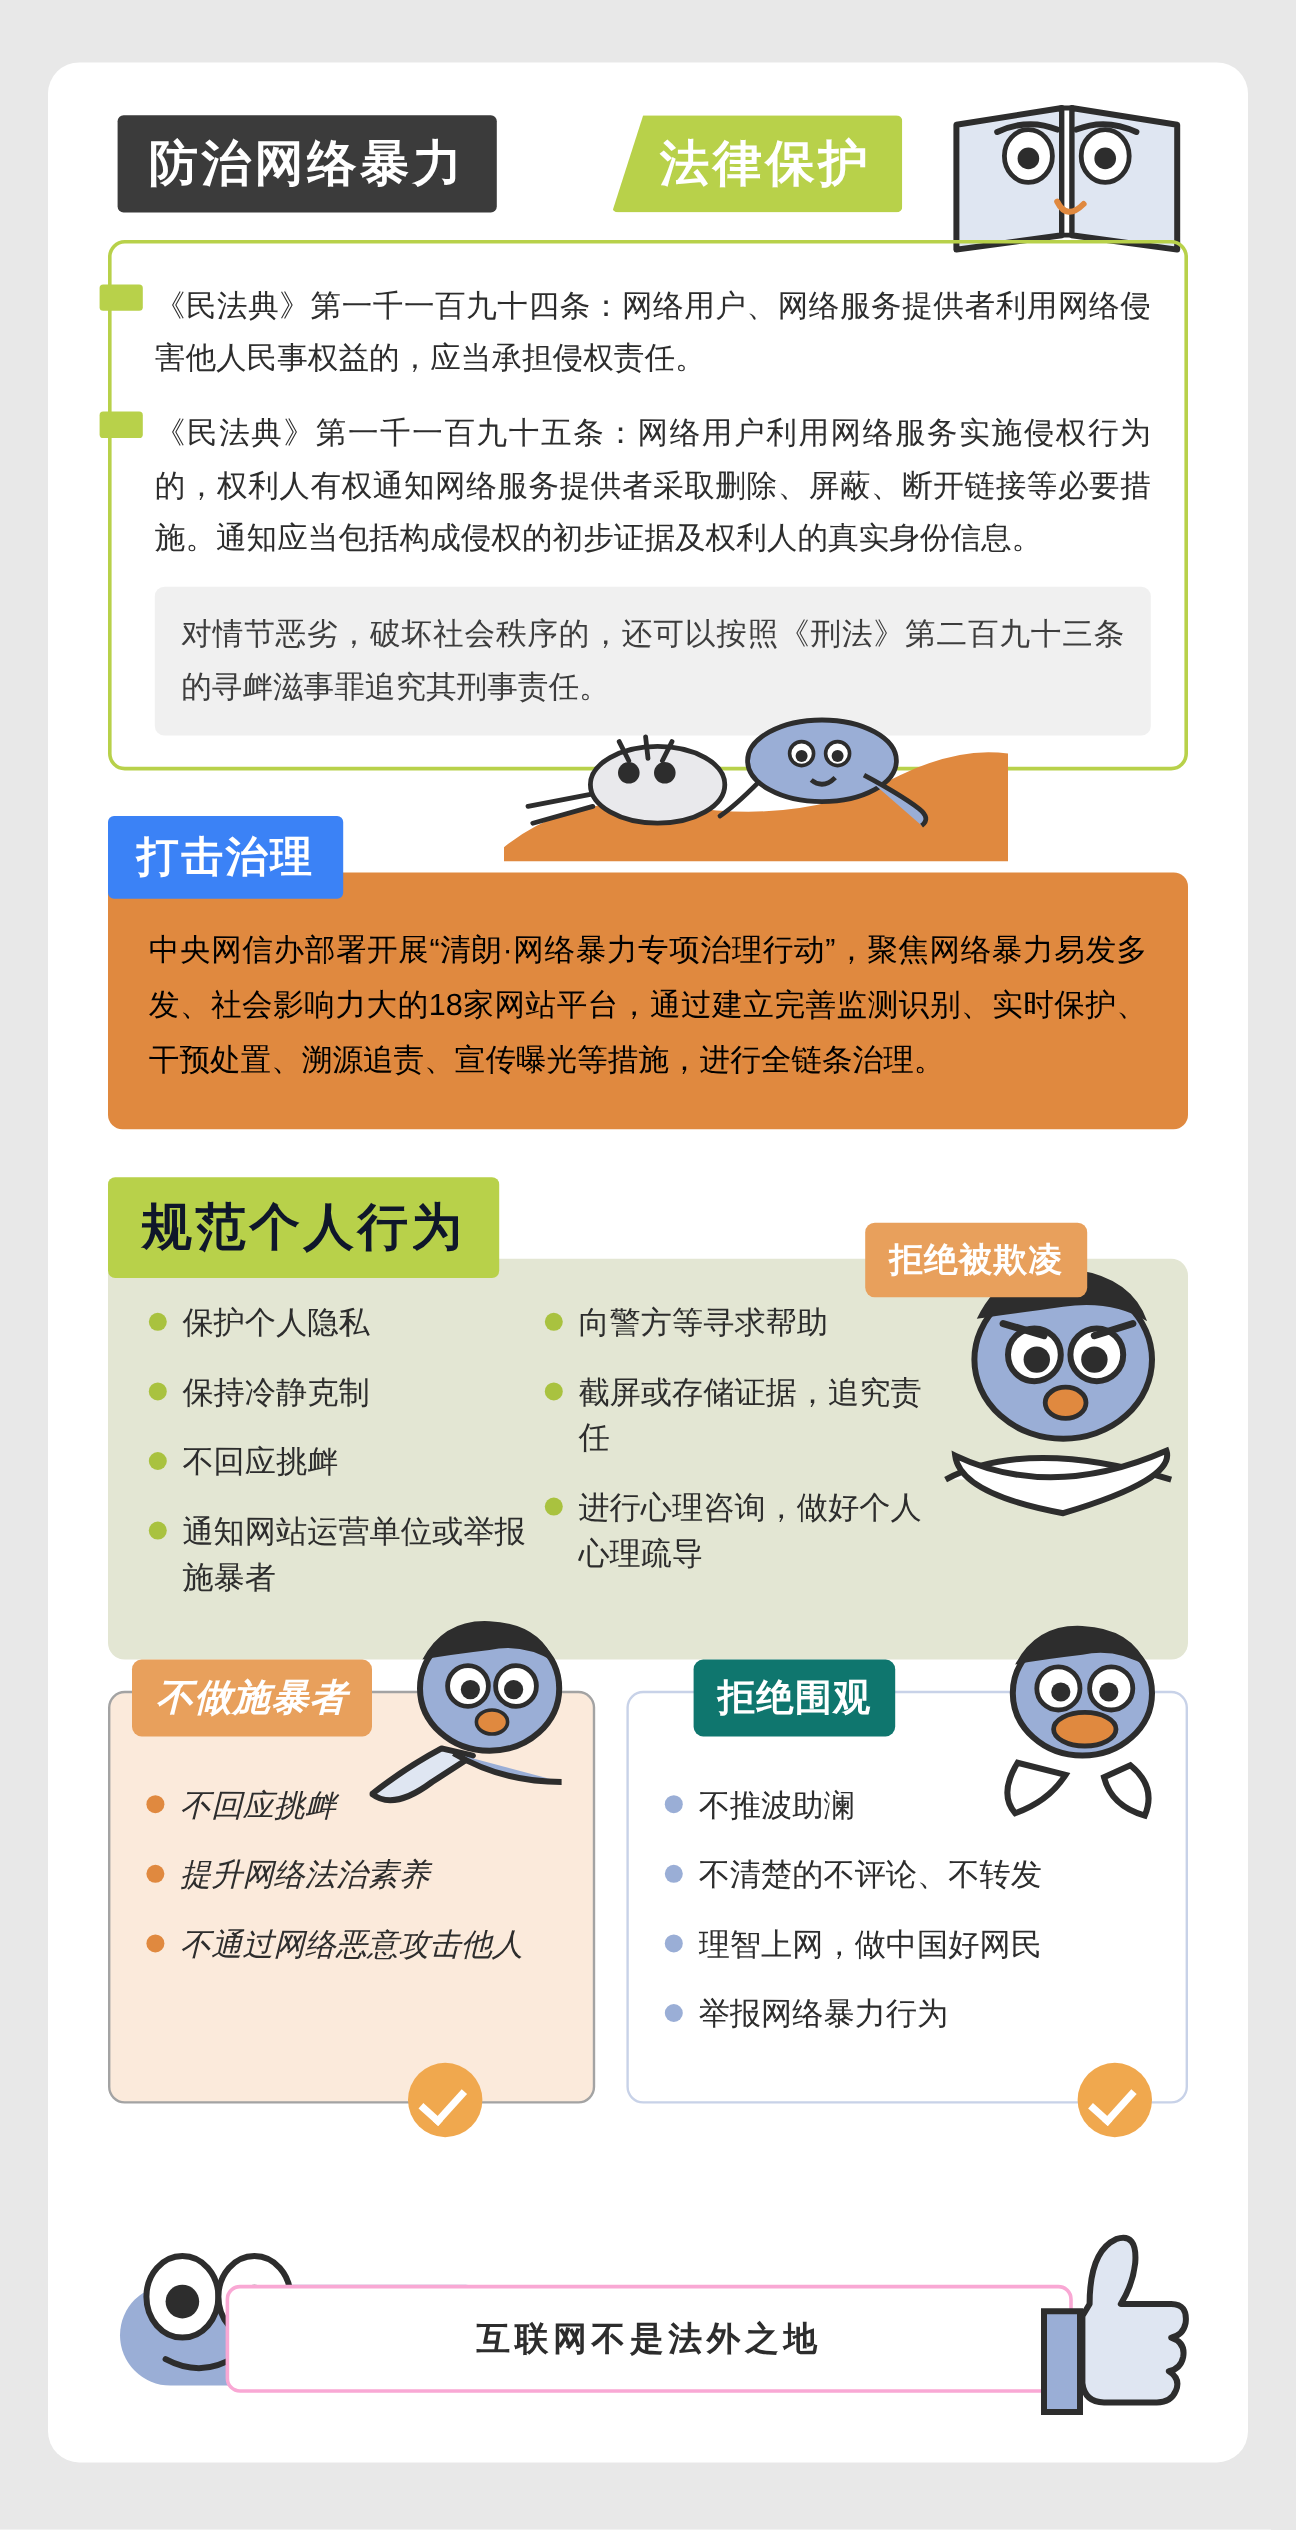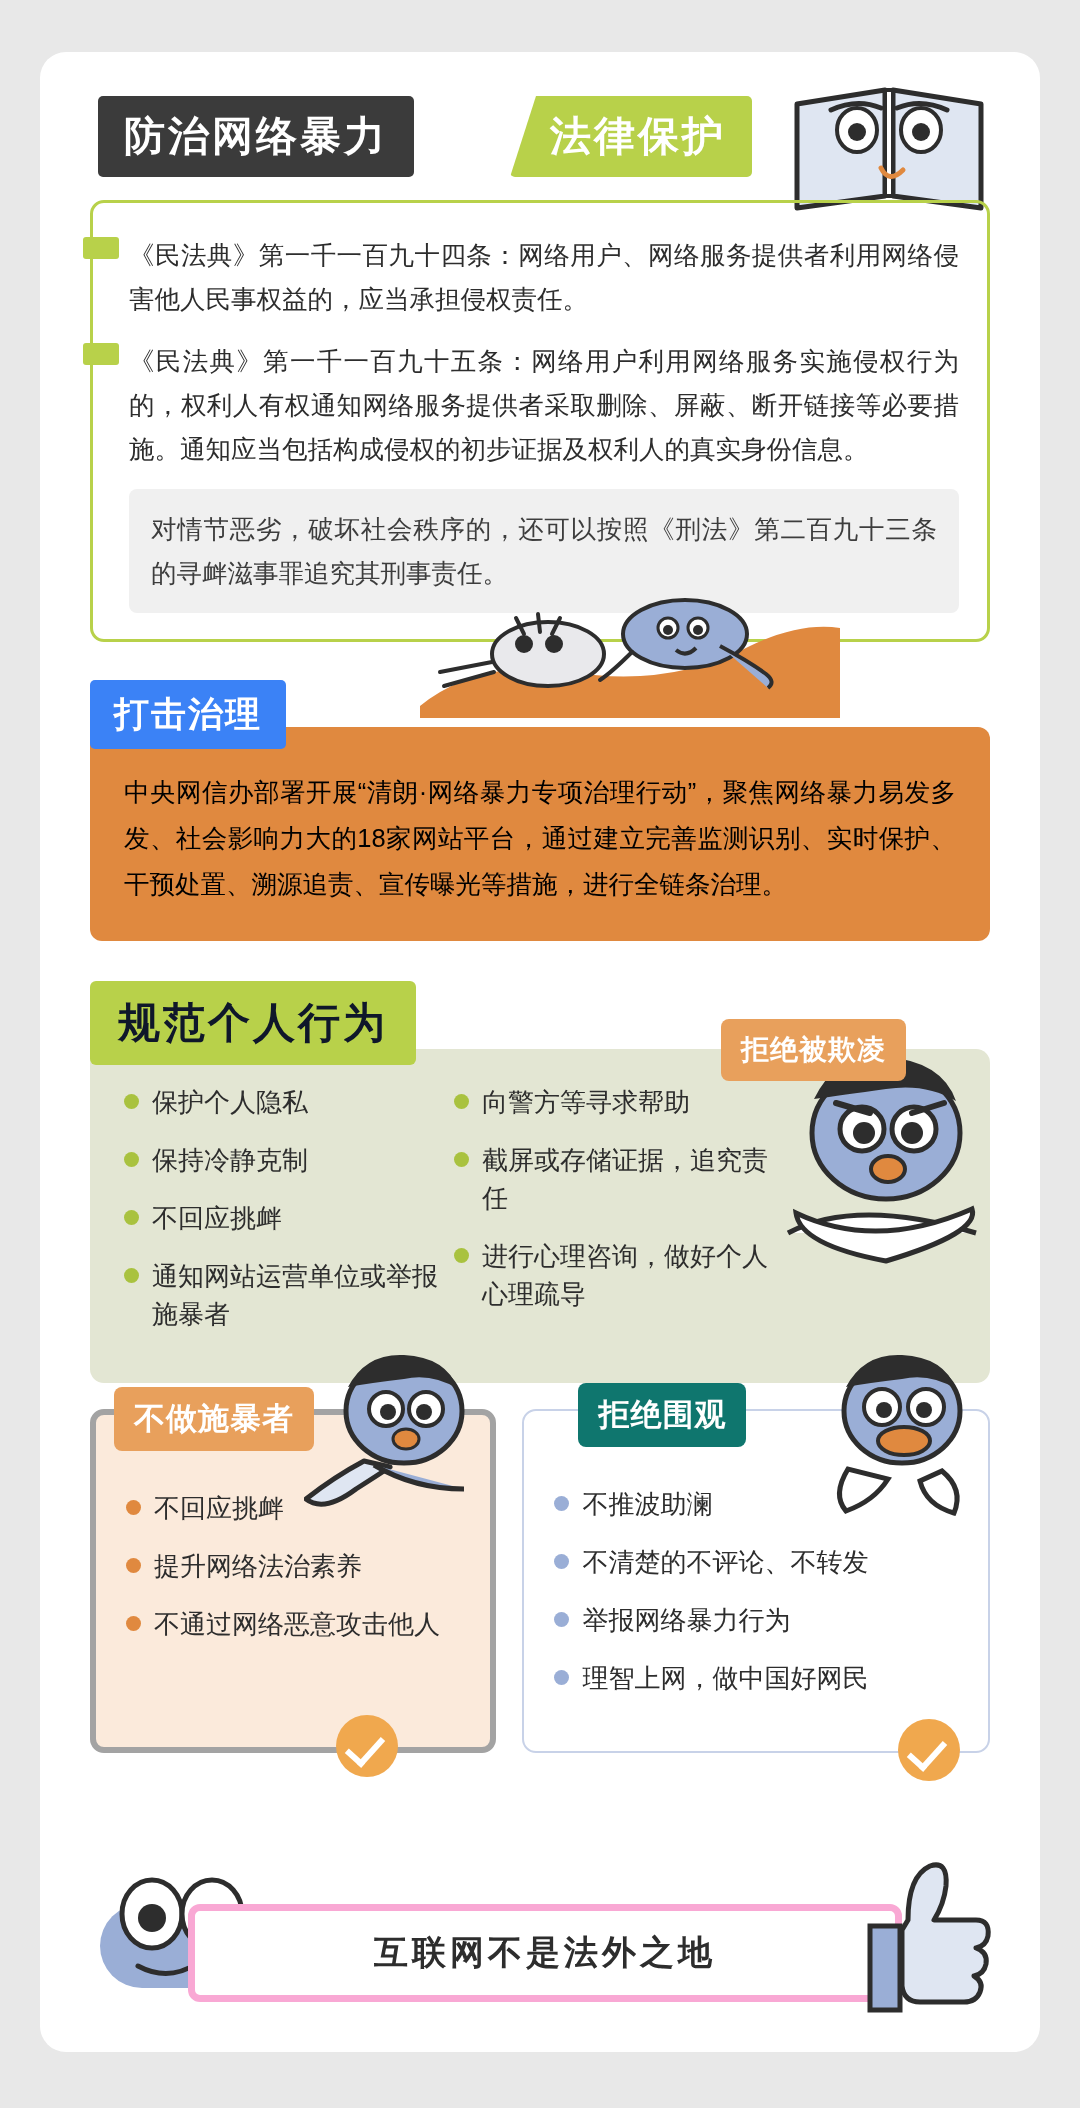--- a/index.html
+++ b/index.html
@@ -93,21 +93,21 @@
     display:flex;align-items:flex-start;margin-bottom:20px;
     font-size:26px;line-height:38px;color:#2d2d2d;
   }
   .dot{width:15px;height:15px;border-radius:50%;background:#a9c23f;margin:11px 13px 0 0;flex:0 0 auto;}
   .dot.orange{background:#e0893f;}
   .dot.blue{background:#9aaed6;}
 
   
   .lower{display:flex;margin:26px 50px 0 50px;gap:26px;position:relative;}
   .card{position:relative;border-radius:14px;}
-  .card-left{width:420px;background:#fbeadb;border:6px solid #a3a3a3;padding:74px 26px 34px 30px;box-sizing:border-box;}
+  .card-left{width:420px;background:#fbeadb;border:2px solid #a3a3a3;padding:74px 26px 34px 30px;box-sizing:border-box;font-style:italic;}
   .card-right{width:484px;background:#ffffff;border:2px solid #c8d2e8;padding:74px 26px 34px 30px;box-sizing:border-box;}
   .tag-card{
     position:absolute;left:18px;top:-28px;
     font-size:31px;font-weight:bold;color:#ffffff;
     padding:11px 20px;border-radius:8px;letter-spacing:1px;z-index:4;
   }
   .tag-orange{background:#e8a05c;}
   .tag-blue{background:#0f766e;margin-left:36px;}
   .check{
     position:absolute;width:62px;height:62px;border-radius:50%;
@@ -119,23 +119,23 @@
     transform:rotate(42deg);
   }
 
   
   .mascot{position:absolute;}
 
   
   .footer{position:absolute;left:0;bottom:34px;width:100%;height:150px;}
   .footer-bar{
     position:absolute;left:148px;top:36px;width:700px;height:84px;
-    background:#ffffff;border:7px solid #f9a8d4;border-radius:12px;
+    background:#ffffff;border:3px solid #f9a8d4;border-radius:12px;
     display:flex;align-items:center;justify-content:center;
-    font-size:34px;font-weight:bold;color:#2d2d2d;letter-spacing:4px;
+    font-size:28px;font-weight:bold;color:#2d2d2d;letter-spacing:4px;
   }
   .footer-body{
     position:absolute;left:60px;top:36px;width:300px;height:84px;
     background:#9aaed6;border-radius:42px 12px 12px 42px;
   }
 </style>
 </head>
 <body>
 
 <div class="poster">
@@ -296,25 +296,25 @@
       <div class="bullet">
           <span class="dot blue"></span>
           <span>不推波助澜</span>
         </div>
       <div class="bullet">
           <span class="dot blue"></span>
           <span>不清楚的不评论、不转发</span>
         </div>
       <div class="bullet">
           <span class="dot blue"></span>
+          <span>理智上网，做中国好网民</span>
+        </div>
+      <div class="bullet">
+          <span class="dot blue"></span>
           <span>举报网络暴力行为</span>
-        </div>
-      <div class="bullet">
-          <span class="dot blue"></span>
-          <span>理智上网，做中国好网民</span>
         </div>
       <div class="check" style="right:28px;bottom:-30px;"></div>
     </div>
   </div>
 
   <div class="footer">
     <div class="footer-body"></div>
     <svg style="position:absolute;left:54px;top:2px;width:200px;height:120px;" viewBox="0 0 200 120">
       <ellipse cx="58" cy="44" rx="30" ry="34" fill="#fff" stroke="#2d2d2d" stroke-width="5"></ellipse>
       <ellipse cx="118" cy="44" rx="30" ry="34" fill="#fff" stroke="#2d2d2d" stroke-width="5"></ellipse>

